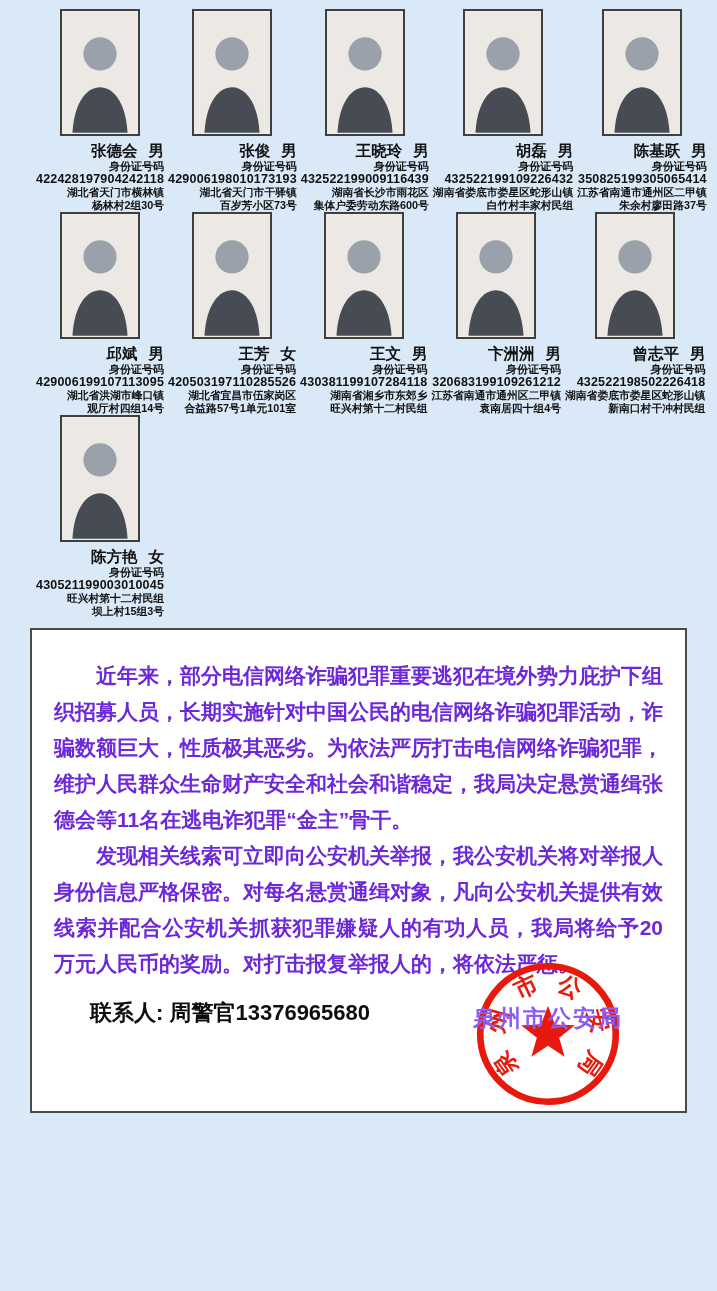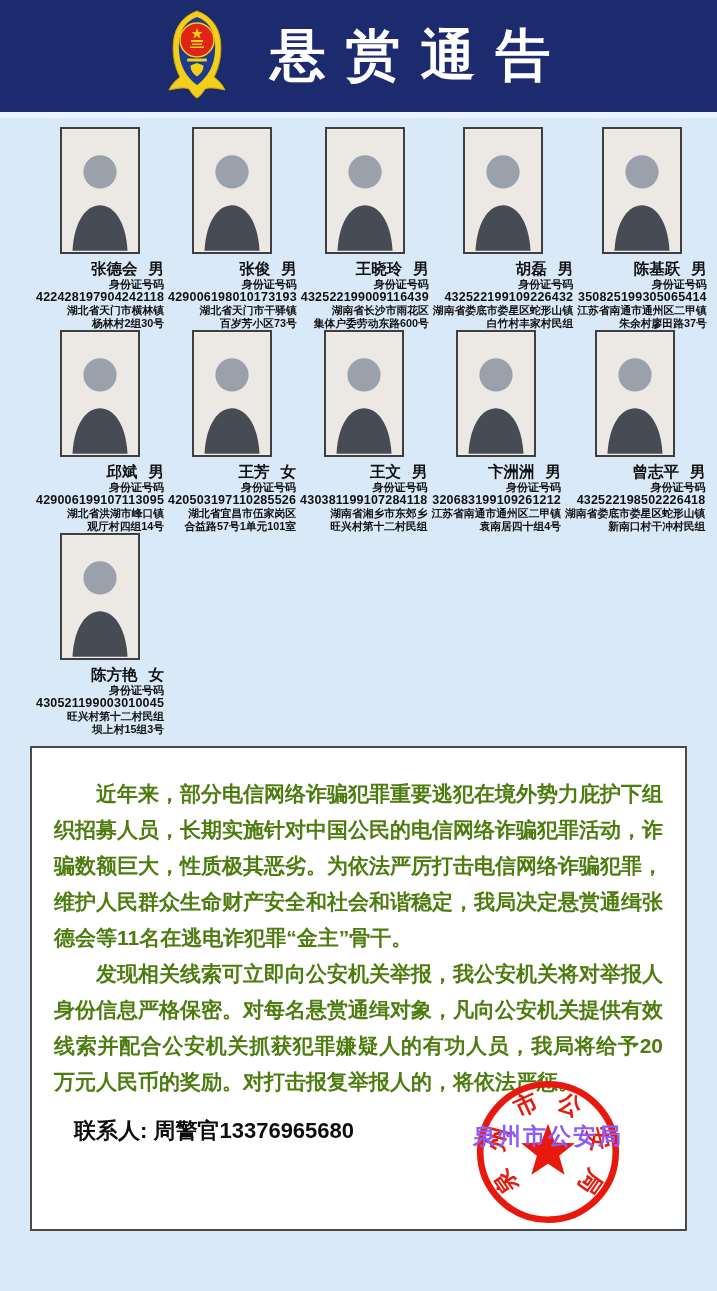--- a/index.html
+++ b/index.html
@@ -33,58 +33,42 @@
   .p-idlabel{ font-size:11px; font-weight:700; line-height:12px; }
   .p-id{ font-size:12.5px; font-weight:800; line-height:14px; letter-spacing:.2px; white-space:nowrap;}
   .p-addr{ font-size:10.8px; font-weight:700; line-height:13px; white-space:nowrap; }
   
   .notice-box{
     position:relative; margin:10px 30px 0; height:485px;
     background:#ffffff; border:2px solid #4a4a4a;
     padding:28px 22px 0; overflow:hidden;
   }
   .notice-box p{
-    font-size:21px; font-weight:700; color:#4d7c0f;
+    font-size:21px; font-weight:700; color:#6d28d9;
     line-height:36px; text-indent:2em; text-align:justify;
   }
   .contact{
-    position:absolute; left:42px; top:364px;
+    position:absolute; left:58px; top:364px;
     font-size:22px; font-weight:800; color:#0d0d0d; line-height:37px;
   }
   .contact-line2{ padding-left:94px; }
   .seal-wrap{ position:absolute; left:436px; top:324px; width:160px; height:160px; }
   .seal-wrap svg{ width:160px; height:160px; display:block; }
   .signature{
     position:absolute; left:396px; top:372px; width:240px;
     text-align:center; color:#8b5cf6;
   }
   .sig-agency{ font-size:23px; font-weight:800; letter-spacing:2px; line-height:33px; }
   .sig-date{ font-size:23px; font-weight:800; line-height:33px; }
 </style>
 </head>
 <body>
 
 <div class="page">
 
-  <div class="header">
-    <span class="badge">
-      <svg viewBox="0 0 120 186" xmlns="http://www.w3.org/2000/svg">
-        <path d="M60 4 C32 14 16 36 13 64 C10 92 16 118 26 136 C18 142 8 152 4 162 C24 158 34 156 44 160 C50 170 56 176 60 178 C64 176 70 170 76 160 C86 156 96 158 116 162 C112 152 102 142 94 136 C104 118 110 92 107 64 C104 36 88 14 60 4 Z" fill="#f2cf18" stroke="#c9a50a" stroke-width="2"></path>
-        <path d="M60 16 C38 24 26 42 24 66 C22 92 28 116 40 132 C48 142 54 148 60 152 C66 148 72 142 80 132 C92 116 98 92 96 66 C94 42 82 24 60 16 Z" fill="#1d3a8f"></path>
-        <circle cx="60" cy="62" r="34" fill="#e02517" stroke="#f2cf18" stroke-width="3"></circle>
-        <polygon points="60,38 63,46 71,46 65,51 67,59 60,54 53,59 55,51 49,46 57,46" fill="#f2cf18"></polygon>
-        <rect x="48" y="62" width="24" height="4" fill="#f2cf18"></rect>
-        <rect x="50" y="69" width="20" height="3" fill="#f2cf18"></rect>
-        <rect x="46" y="75" width="28" height="3" fill="#f2cf18"></rect>
-        <rect x="40" y="99" width="40" height="6" rx="2" fill="#f2cf18"></rect>
-        <path d="M60 108 L73 113 C73 124 67 130 60 135 C53 130 47 124 47 113 Z" fill="#f2cf18"></path>
-      </svg>
-    </span>
-    <span class="title">悬赏通告</span>
-  </div>
 
   <div class="people">
     <div class="row" id="row-0">
   <div class="person-card">
     <div class="photo-frame">
       <svg viewBox="0 0 80 127" xmlns="http://www.w3.org/2000/svg">
         <rect width="80" height="127" fill="#ece9e4"></rect>
         <circle cx="40" cy="44" r="17.5" fill="#9aa1aa"></circle>
         <path d="M11 127 C13 93 27 79 40 79 C53 79 67 93 69 127 Z" fill="#474c54"></path>
       </svg>

